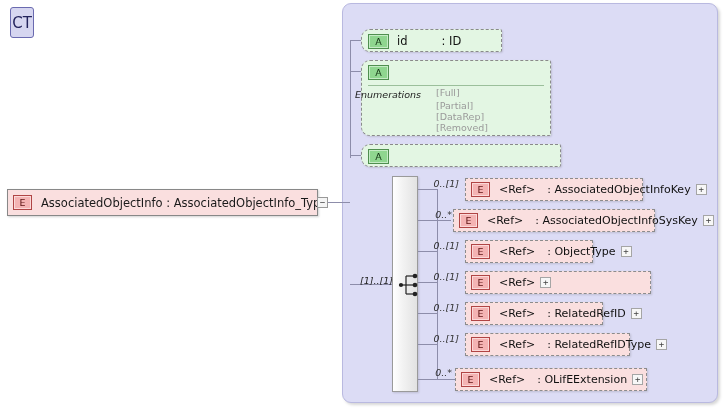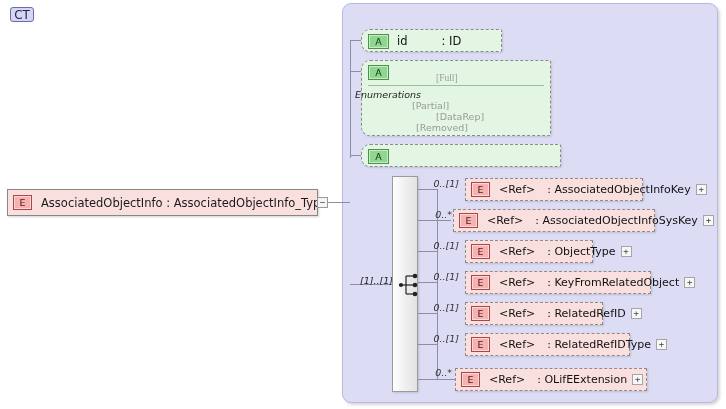--- a/index.html
+++ b/index.html
@@ -40,25 +40,25 @@
   .badge-a{
     width:21px;height:15px;box-sizing:border-box;
     background:#8fd68f;
     border:1px solid #4f8f4f;
     color:#123112;font-size:9.5px;
     display:flex;align-items:center;justify-content:center;
     flex:none;
     box-shadow:inset 0 0 0 1px #c5ecc5;
   }
   .badge-ct{
-    width:24px;height:15px;box-sizing:border-box;
+    width:24px;height:31px;box-sizing:border-box;
     background:#d6d6f0;
     border:1px solid #6a6ab0;
     border-radius:3px;
-    color:#23235c;font-size:12px;
+    color:#23235c;font-size:15px;
     display:flex;align-items:center;justify-content:center;
     flex:none;
   }
 
   
   .toggle{
     position:absolute;width:11px;height:11px;box-sizing:border-box;
     background:#f4f4f4;border:1px solid #999999;
     font-size:9px;line-height:9px;color:#444;
     display:flex;align-items:center;justify-content:center;
@@ -199,24 +199,24 @@
     </div>
   </div>
 
   <div class="attr-box" style="left:361px;top:60px;width:190px;height:76px;">
     <div class="attr-row">
       <span class="badge-a">A</span>
     </div>
   </div>
   <div class="enum-sep" style="left:368px;top:85px;width:176px;"></div>
   <div class="enum-label" style="left:355px;top:89px;">Enumerations</div>
-  <div class="enum-val" style="left:436px;top:73px;font-family:Liberation Serif, serif;">[Full]</div>
-  <div class="enum-val" style="left:412px;top:100px;">[Partial]</div>
+  <div class="enum-val" style="left:436px;top:87px;">[Full]</div>
+  <div class="enum-val" style="left:436px;top:100px;">[Partial]</div>
   <div class="enum-val" style="left:436px;top:111px;">[DataRep]</div>
-  <div class="enum-val" style="left:416px;top:122px;">[Removed]</div>
+  <div class="enum-val" style="left:436px;top:122px;">[Removed]</div>
 
   <div class="attr-box" style="left:361px;top:144px;width:200px;height:23px;">
     <div class="attr-row">
       <span class="badge-a">A</span>
     </div>
   </div>
 
   <div class="seq-lead"></div>
   <div class="seq-card">[1]..[1]</div>
   <div class="seq-box"></div>
@@ -259,21 +259,20 @@
     <span class="rname">&lt;Ref&gt;</span>
     <span class="rtype">: ObjectType</span>
     <span class="toggle-inline">+</span>
   </div>
 
   <div class="conn" style="left:418px;top:282px;width:20px;"></div>
   <div class="card" style="left:431px;top:271px;width:28px;">0..[1]</div>
   <div class="ref-row" style="left:465px;top:271px;width:186px;">
     <span class="badge-e">E</span>
     <span class="rname">&lt;Ref&gt;</span>
-    <span class="rtype">: KeyFromRelatedObject</span>
     <span class="toggle-inline">+</span>
   </div>
 
   <div class="conn" style="left:418px;top:313px;width:20px;"></div>
   <div class="card" style="left:431px;top:302px;width:28px;">0..[1]</div>
   <div class="ref-row" style="left:465px;top:302px;width:138px;">
     <span class="badge-e">E</span>
     <span class="rname">&lt;Ref&gt;</span>
     <span class="rtype">: RelatedRefID</span>
     <span class="toggle-inline">+</span>

